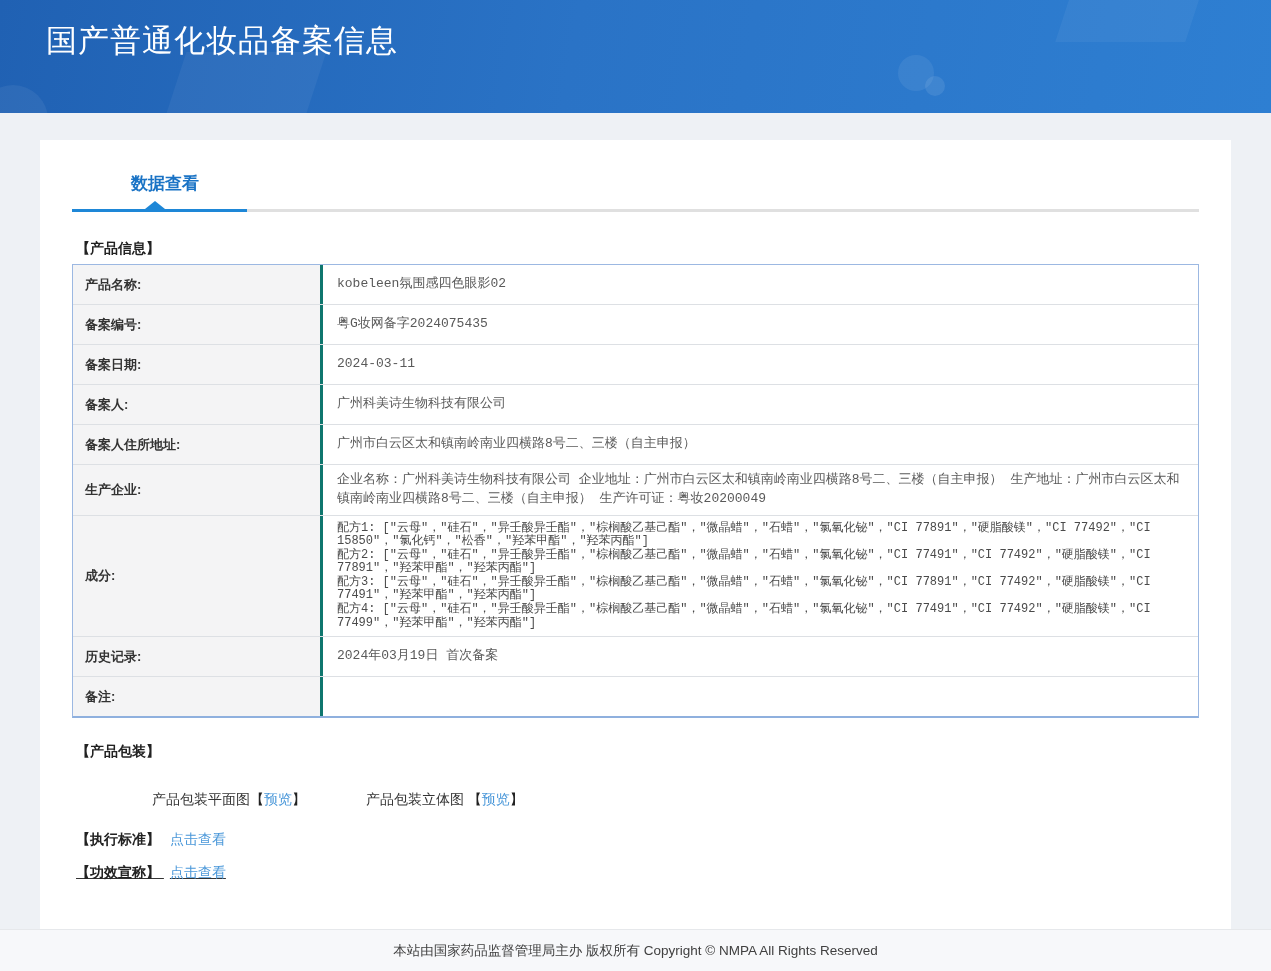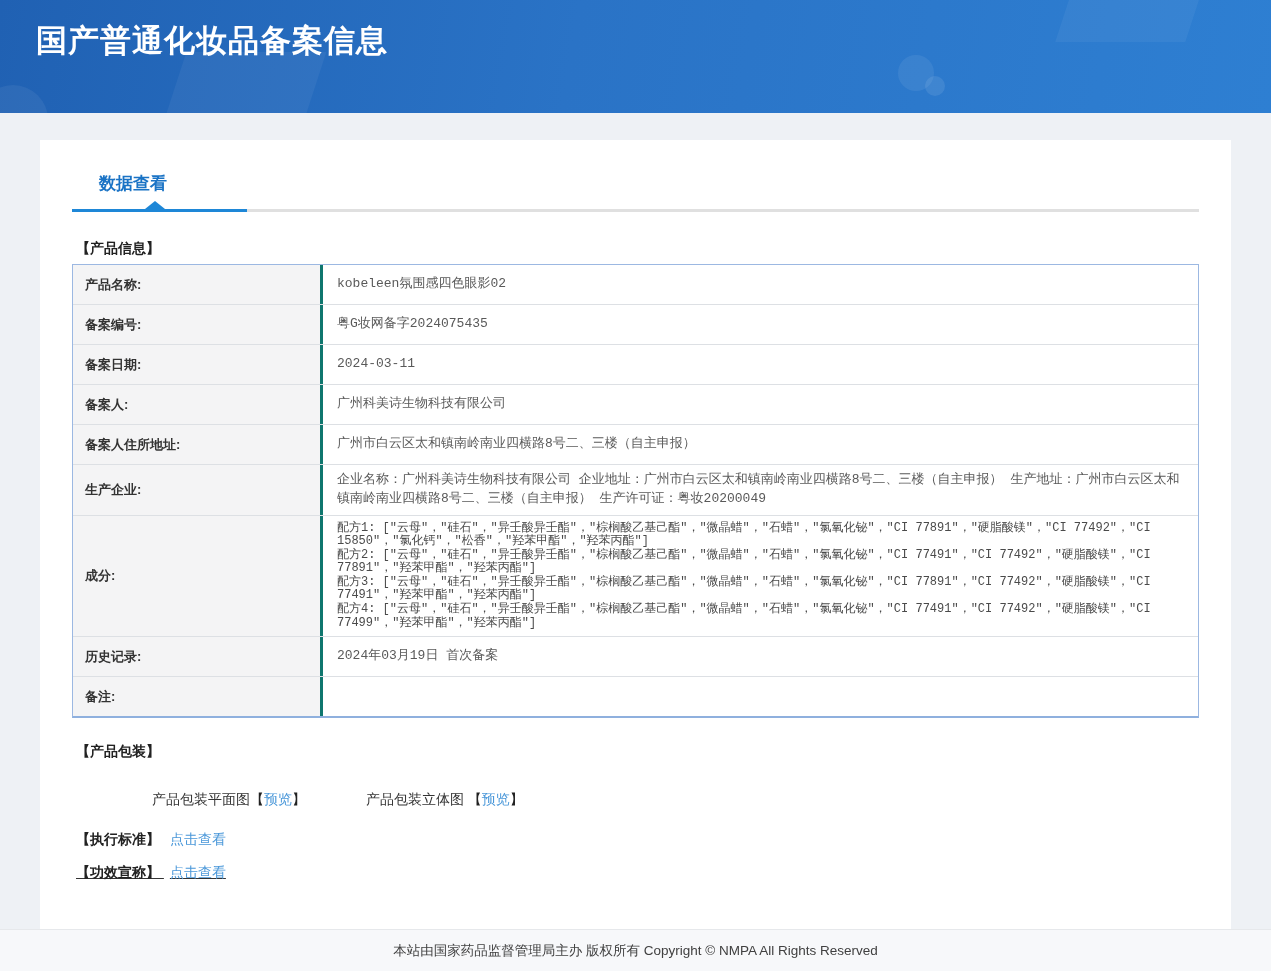--- a/index.html
+++ b/index.html
@@ -12,40 +12,40 @@
 
   
   .header {
     position: relative;
     height: 113px;
     background: linear-gradient(100deg, #2061b3 0%, #2a73c6 45%, #2e7fd2 100%);
     overflow: hidden;
   }
   .header-title {
     position: absolute;
-    left: 36px;
+    left: 46px;
     top: 20px;
     font-size: 31px;
-    font-weight: 700;
+    font-weight: 400;
     color: #ffffff;
     letter-spacing: 1px;
   }
   .deco { position: absolute; pointer-events: none; }
   .deco-c1 { left: 898px; top: 55px; width: 36px; height: 36px; border-radius: 50%; background: rgba(255,255,255,0.07); }
   .deco-c2 { left: 925px; top: 76px; width: 20px; height: 20px; border-radius: 50%; background: rgba(255,255,255,0.09); }
   .deco-p1 { left: 175px; top: 52px; width: 140px; height: 70px; background: rgba(255,255,255,0.05); transform: skewX(-18deg); }
   .deco-p2 { left: 1065px; top: -18px; width: 130px; height: 60px; background: rgba(255,255,255,0.05); transform: skewX(-18deg); }
   .deco-c3 { left: -22px; top: 85px; width: 70px; height: 70px; border-radius: 50%; background: rgba(255,255,255,0.06); }
 
   
   .page { padding: 27px 40px 0 40px; height: 816px; }
   .card { background: #ffffff; height: 789px; position: relative; }
 
   
-  .tab-row { padding: 32px 32px 0 16px; }
+  .tab-row { padding: 32px 32px 0 48px; }
   .tab-label {
     display: inline-block;
     margin-left: 43px;
     font-size: 17px;
     font-weight: 700;
     color: #1a73c5;
     cursor: pointer;
   }
   .tab-line {
     position: relative;

